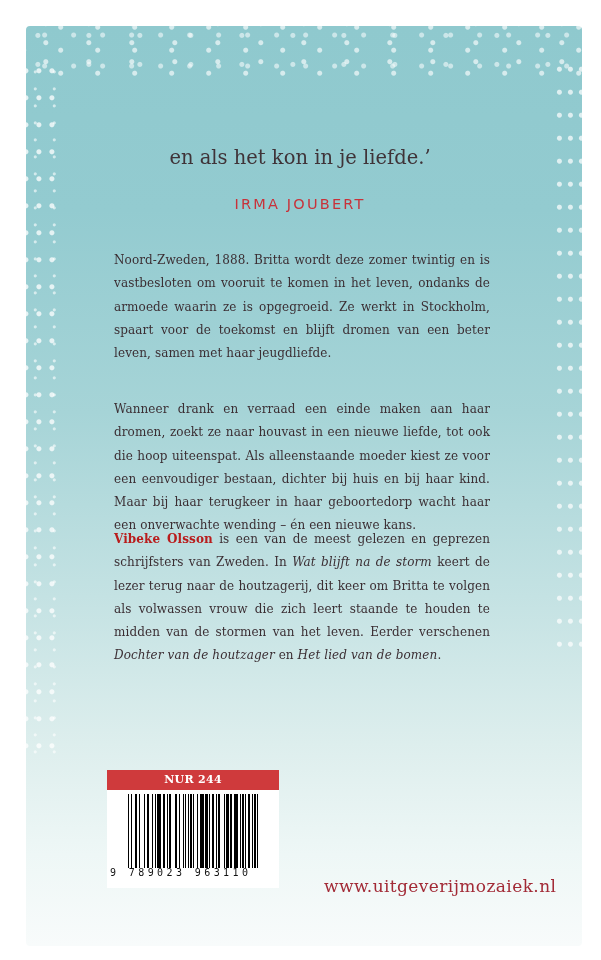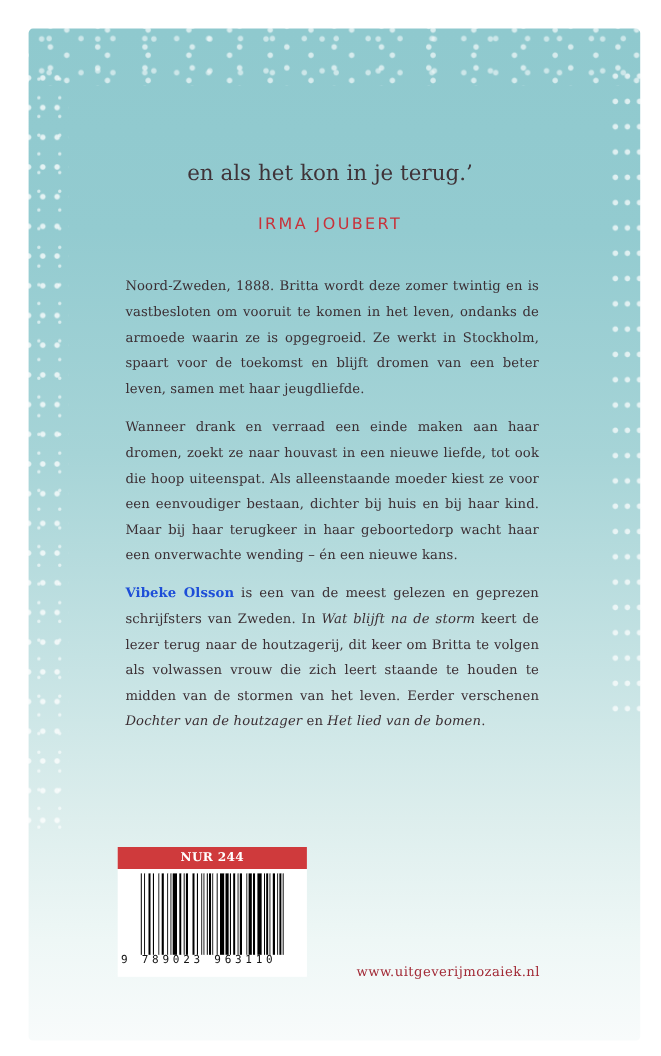--- a/index.html
+++ b/index.html
@@ -52,23 +52,23 @@
     font-family: "DejaVu Sans", "Liberation Sans", sans-serif;
     font-size: 14.5px; letter-spacing: 2.2px;
   }
   .blurb {
     position: absolute; left: 114px; width: 376px;
     color: #3b2e33; font-size: 12px; line-height: 23.3px;
     text-align: justify; letter-spacing: .1px;
     margin: 0;
   }
   .p1 { top: 249px; }
-  .p2 { top: 377px; }
+  .p2 { top: 398px; }
   .p3 { top: 528px; }
-  .blurb b { color: #1d4ed8; }
+  .blurb b { color: #b91c1c; }
   .blurb i { font-style: italic; }
 
   .barcode-box {
     position: absolute; left: 107px; top: 770px; width: 172px; height: 118px;
     background: #ffffff;
   }
   .nur-label {
     position: absolute; left: 107px; top: 770px; width: 172px; height: 20px;
     background: #cf3a3c; color: #ffffff;
     font-size: 11px; font-weight: bold; line-height: 20px; text-align: center;
@@ -79,33 +79,33 @@
     display: flex; align-items: stretch;
   }
   .bars span { display: block; height: 100%; }
   .isbn-digits {
     position: absolute; left: 110px; top: 867px; width: 170px;
     font-family: "DejaVu Sans Mono", monospace; font-size: 10px;
     color: #111; letter-spacing: 3.4px; white-space: nowrap;
   }
   .website {
     position: absolute; left: 324px; top: 876px;
-    color: #a22a36; font-size: 12px; letter-spacing: .4px;
+    color: #a22a36; font-size: 17px; letter-spacing: .4px;
   }
 </style>
 </head>
 <body>
 
 <div class="cover-bg"></div>
 <div class="grunge-top"></div>
 <div class="grunge-left"></div>
 <div class="grunge-right"></div>
 
 <div class="quote">
-  <div>en als het kon in je terug.’</div>
+  <div>en als het kon in je liefde.’</div>
 </div>
 <div class="quote-author">IRMA JOUBERT</div>
 
 <p class="blurb p1">Noord-Zweden, 1888. Britta wordt deze zomer twintig en is vastbesloten om vooruit te komen in het leven, ondanks de armoede waarin ze is opgegroeid. Ze werkt in Stockholm, spaart voor de toekomst en blijft dromen van een beter leven, samen met haar jeugdliefde.</p>
 <p class="blurb p2">Wanneer drank en verraad een einde maken aan haar dromen, zoekt ze naar houvast in een nieuwe liefde, tot ook die hoop uiteenspat. Als alleenstaande moeder kiest ze voor een eenvoudiger bestaan, dichter bij huis en bij haar kind. Maar bij haar terugkeer in haar geboortedorp wacht haar een onverwachte wending – én een nieuwe kans.</p>
 <p class="blurb p3"><b>Vibeke Olsson</b><span> is een van de meest gelezen en geprezen schrijfsters van Zweden. In </span><i>Wat blijft na de storm</i><span> keert de lezer terug naar de houtzagerij, dit keer om Britta te volgen als volwassen vrouw die zich leert staande te houden te midden van de stormen van het leven. Eerder verschenen </span><i>Dochter van de houtzager</i><span> en </span><i>Het lied van de bomen</i><span>.</span></p>
 
 <div class="barcode-box"></div>
 <div class="nur-label">NUR 244</div>
 <div class="bars" id="bars">

